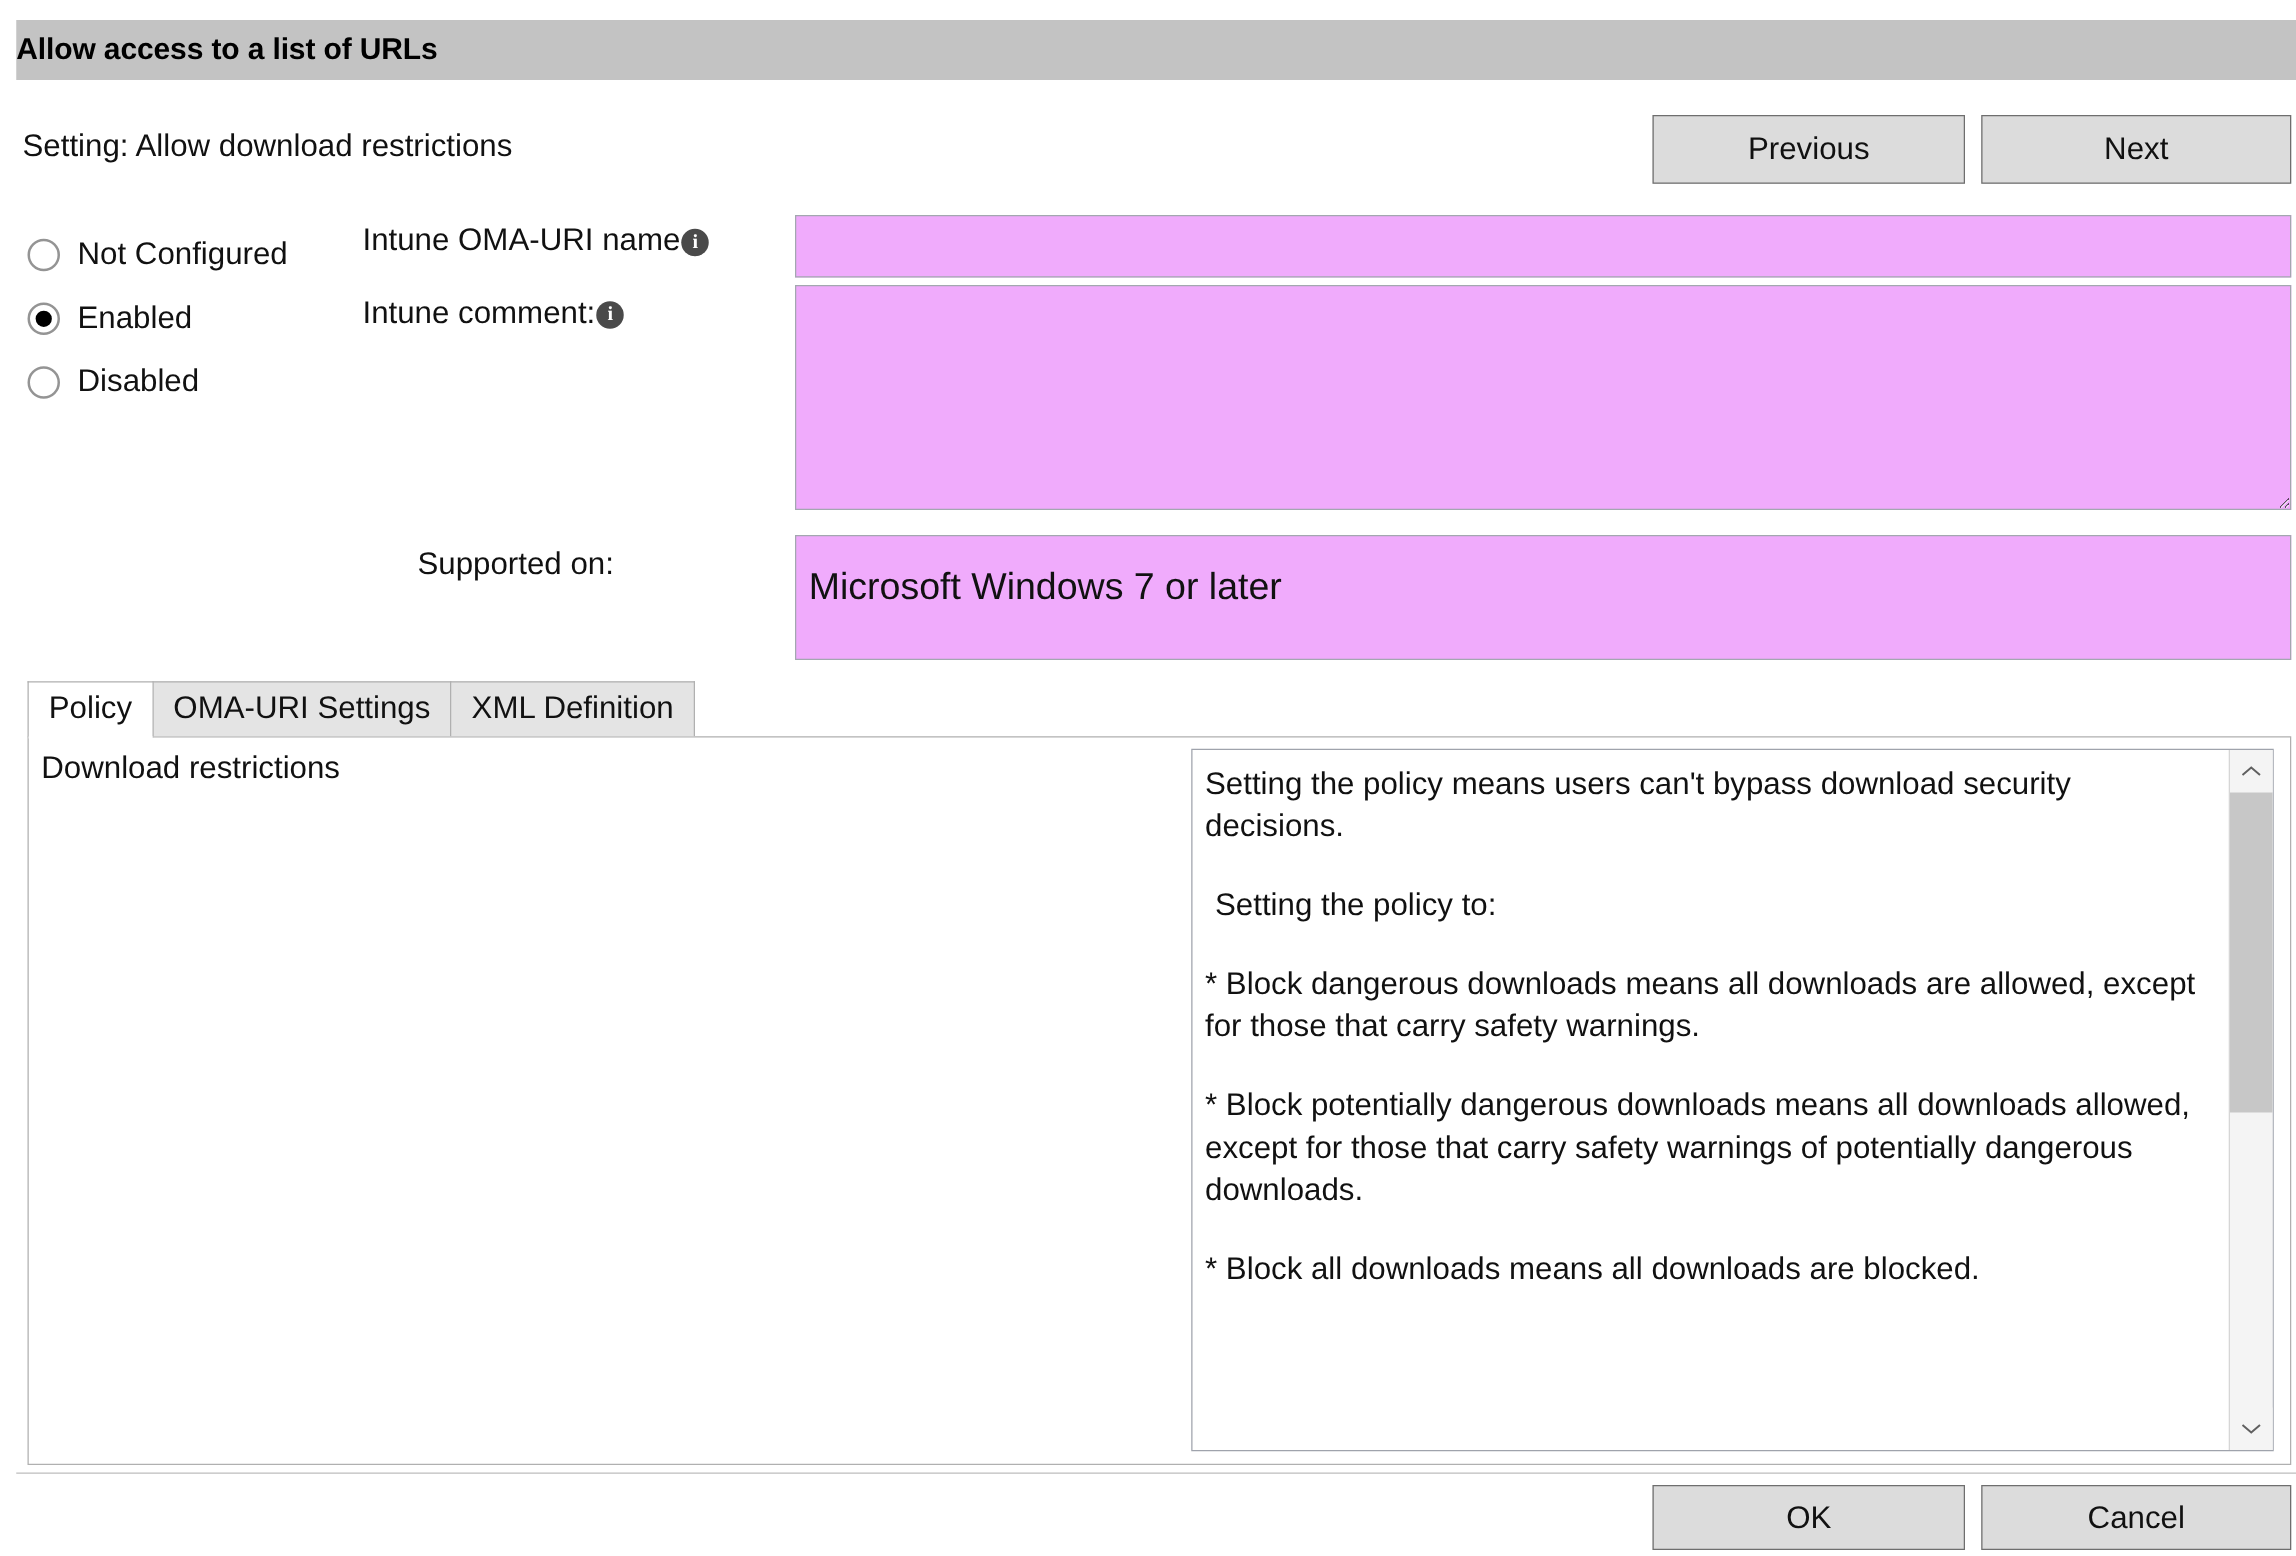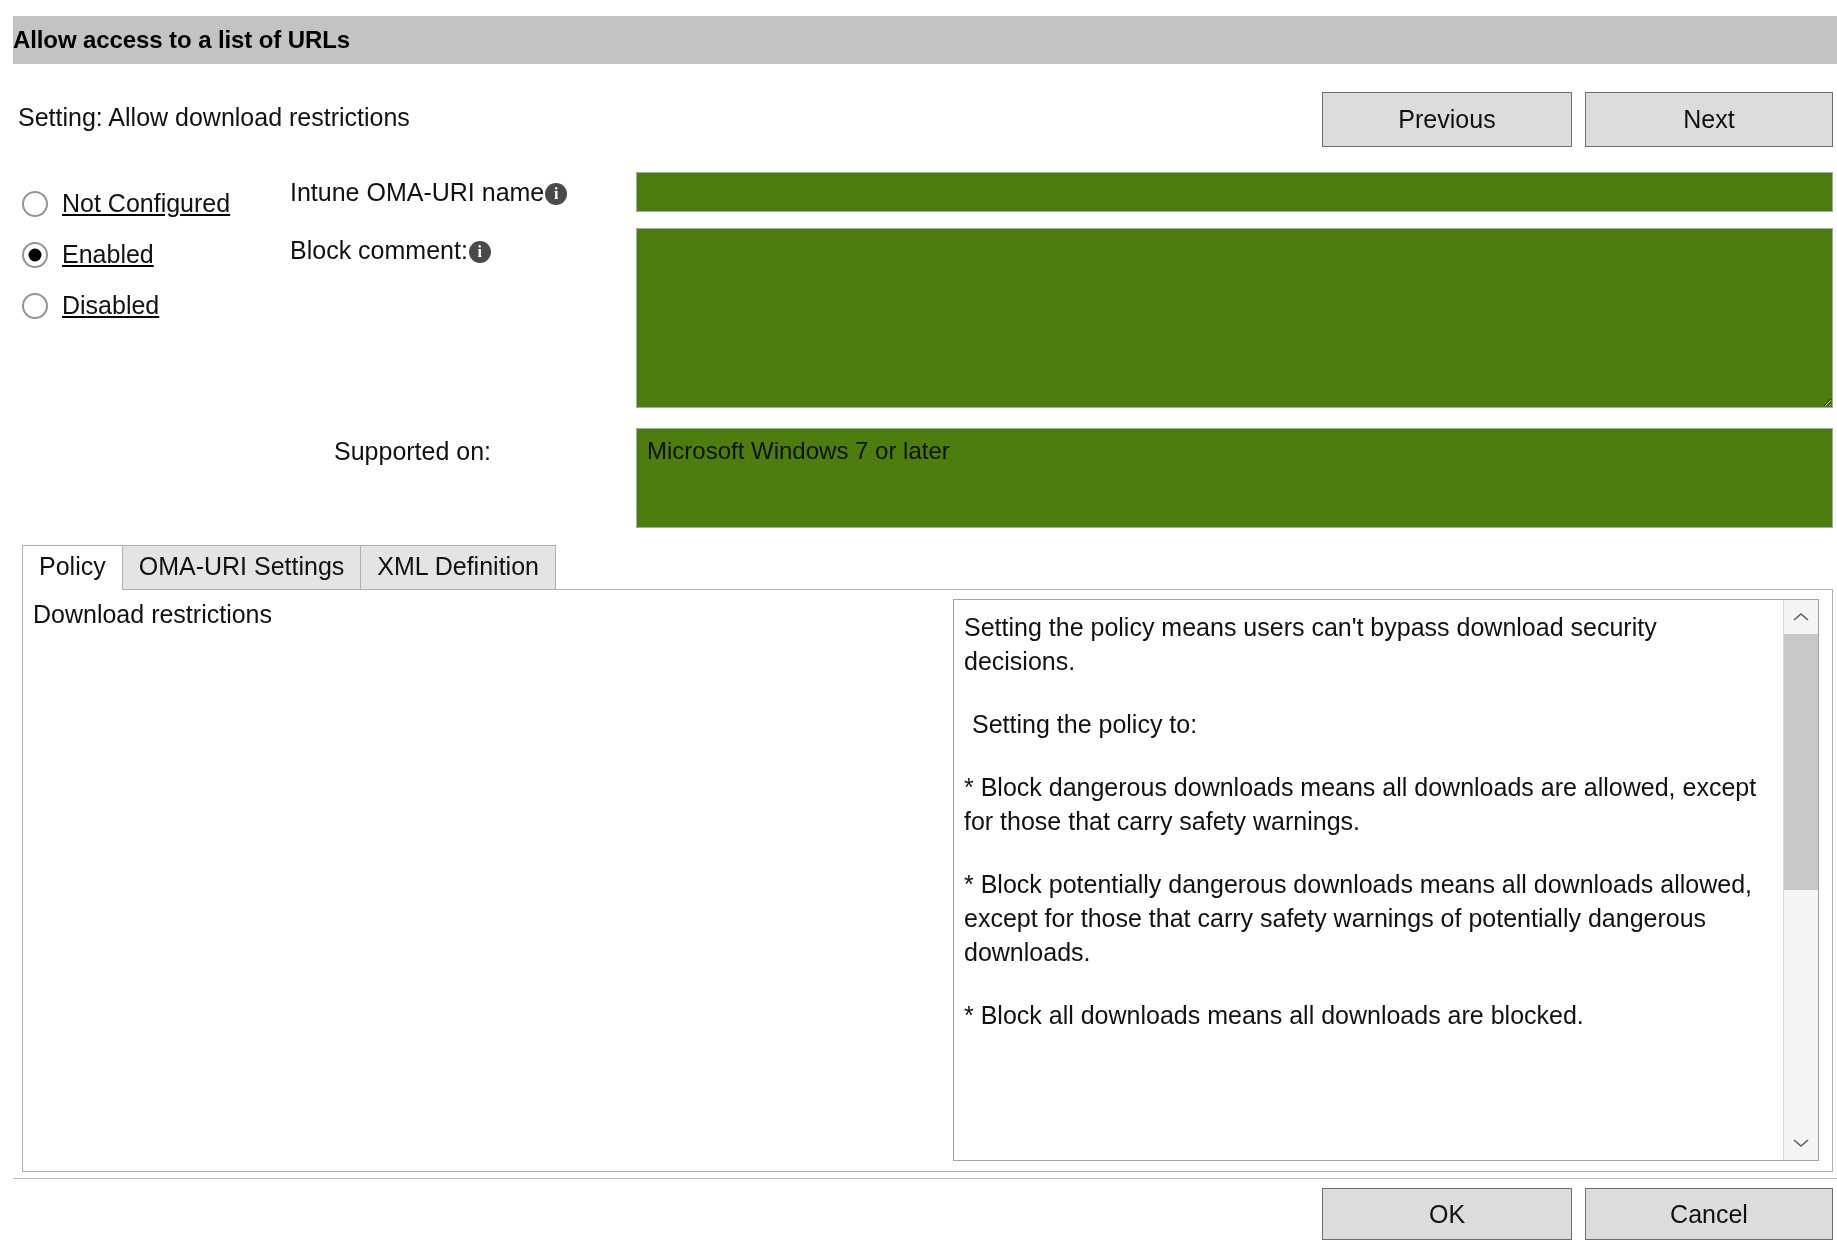--- a/index.html
+++ b/index.html
@@ -72,21 +72,20 @@
     width: 248px;
     height: 55px;
   }
 
   
   .radio-group {
     position: absolute;
     left: 22px;
     top: 178px;
     width: 280px;
-    text-decoration: underline;
   }
   .radio-row {
     display: flex;
     align-items: center;
     height: 51px;
     cursor: pointer;
   }
   .radio-mark {
     width: 26px;
     height: 26px;
@@ -143,27 +142,27 @@
     margin-left: 1px;
     vertical-align: middle;
     cursor: pointer;
     position: relative;
     top: 1px;
   }
 
   
   .textbox {
     position: absolute;
-    background: #4d7c0f;
+    background: #f0abfc;
     border: 1px solid #a3a7b0;
     box-sizing: border-box;
     font-family: "Liberation Sans", sans-serif;
-    font-size: 24px;
-    color: #111;
-    padding: 8px 10px;
+    font-size: 30px;
+    color: #111;
+    padding: 24px 10px;
     overflow: hidden;
   }
   .tb-omauri {
     left: 636px; top: 172px; width: 1197px; height: 40px;
   }
   .tb-comment {
     left: 636px; top: 228px; width: 1197px; height: 180px;
   }
   .tb-supported {
     left: 636px; top: 428px; width: 1197px; height: 100px;
@@ -371,21 +370,21 @@
     <span class="radio-label">Disabled</span>
   </div>
 </div>
 
 <div class="field-label lbl-omauri">
   <span>Intune OMA-URI name</span>
   <span class="info-icon">i</span>
 </div>
 
 <div class="field-label lbl-comment">
-  <span>Block comment:</span>
+  <span>Intune comment:</span>
   <span class="info-icon">i</span>
 </div>
 
 <div class="field-label lbl-supported">Supported on:</div>
 
 <input class="textbox tb-omauri" type="text" value="" style="">
 
 <textarea class="textbox tb-comment" placeholder="" style=""></textarea>
 
 <div class="textbox tb-supported">Microsoft Windows 7 or later</div>

